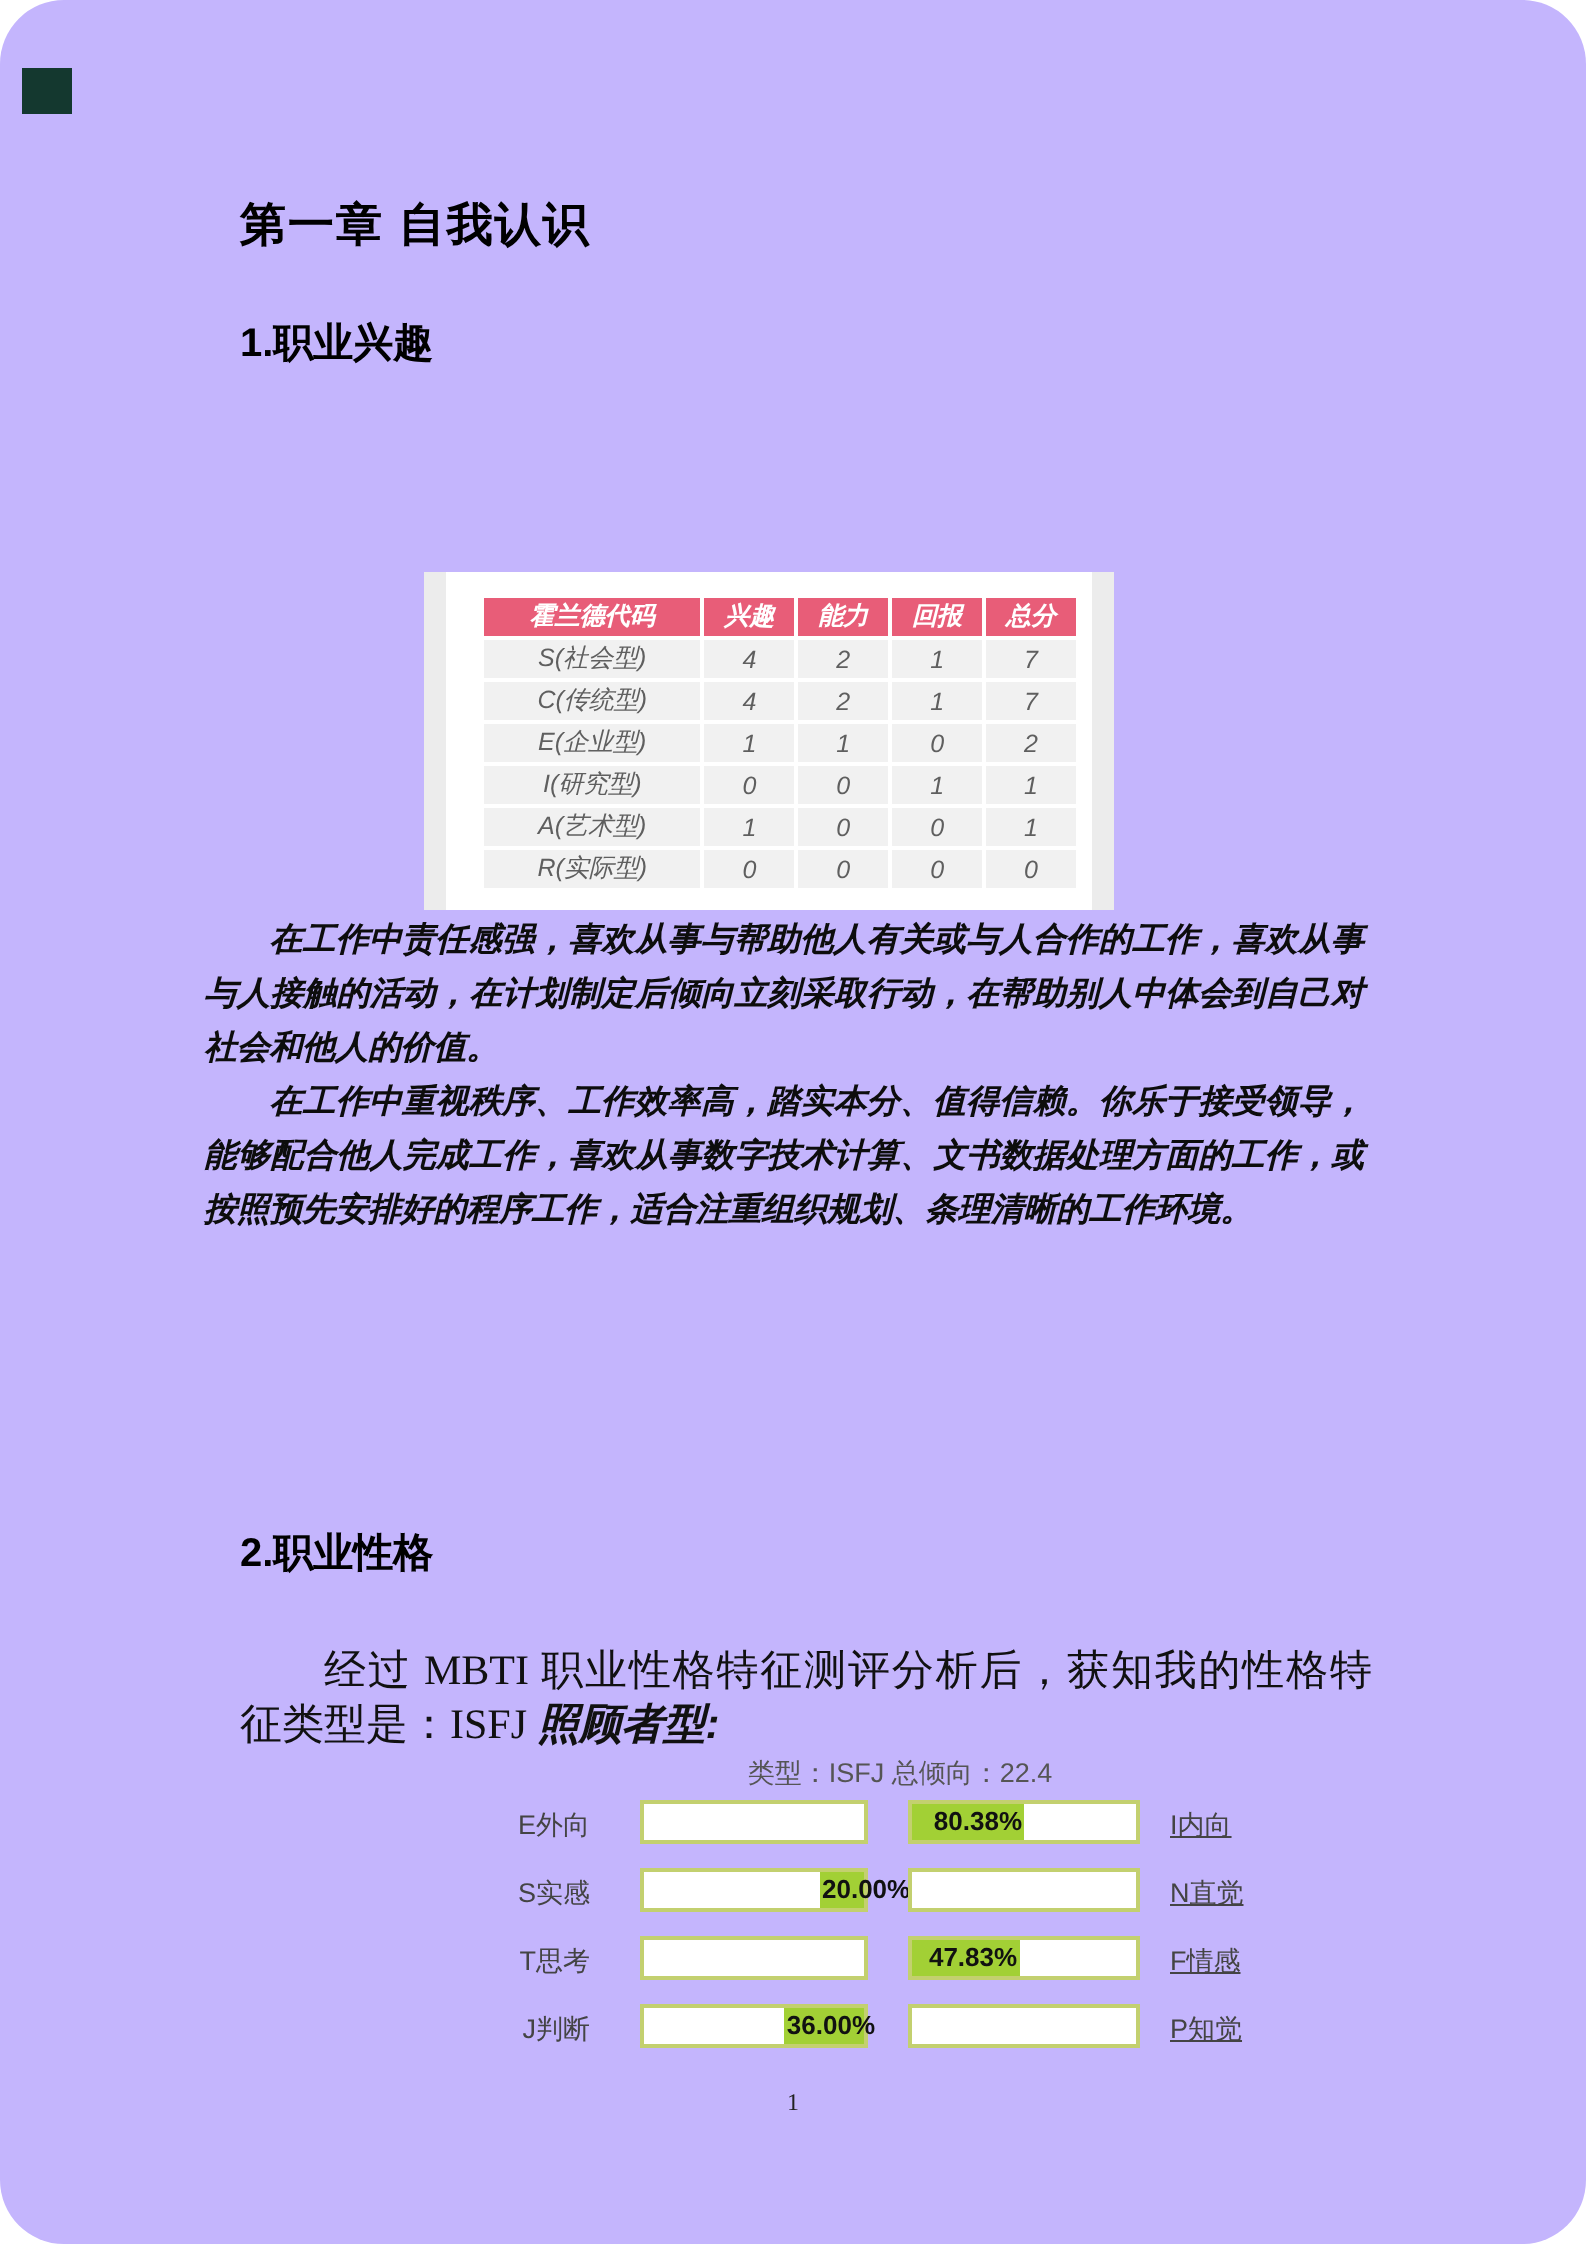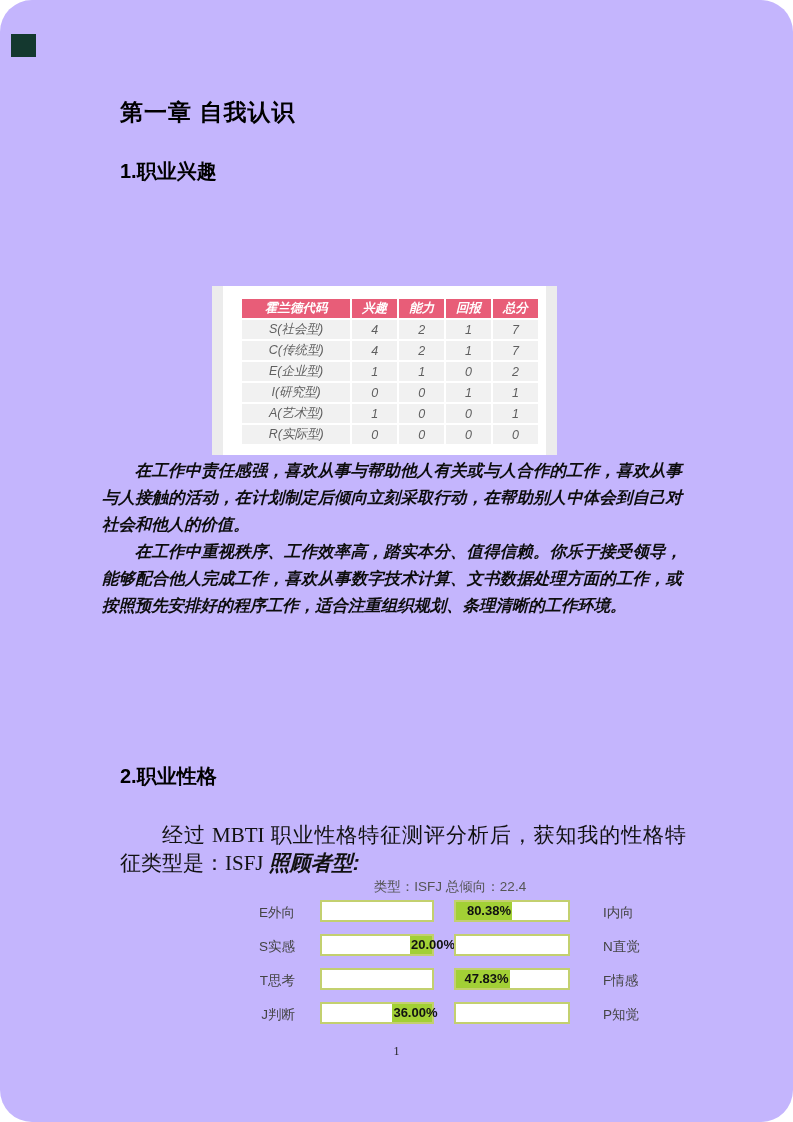--- a/index.html
+++ b/index.html
@@ -33,21 +33,21 @@
   .holland td{background:var(--cell-bg,#f1f1f1);color:var(--cell-text,#5f5f5f);font-size:12.5px;height:19px;
               padding:0;text-align:center;}
   .holland col.c0{width:106px;}
   .holland col.cn{width:44px;}
   
   .mbti{position:absolute;left:225px;top:878px;width:390px;}
   .mbti-title{position:absolute;left:105px;top:0;width:240px;text-align:center;font-size:13.5px;color:var(--title-text,#555);}
   .mbti-rows{position:absolute;left:0;top:22px;}
   .mbti-row{display:flex;align-items:flex-end;height:22px;margin-bottom:12px;gap:15px;}
   .llabel{width:70px;text-align:right;margin-right:10px;font-size:13.5px;color:var(--label-text,#444);white-space:nowrap;}
-  .rlabel{margin-left:18px;font-size:13.5px;color:var(--label-text,#444);white-space:nowrap;}
+  .rlabel{font-size:13.5px;color:var(--label-text,#444);white-space:nowrap;text-decoration:underline;}
   .bar{position:relative;height:22px;border:2px solid var(--bar-border,#c3d06f);background:#fff;box-sizing:border-box;}
   .bar-left{width:114px;margin-right:5px;}
   .bar-right{width:116px;}
   .fill{position:absolute;top:0;bottom:0;background:var(--fill,#a2d035);display:flex;align-items:center;}
   .fill-left{right:0;}
   .fill-right{left:0;justify-content:flex-end;}
   .pct{font-size:13px;font-weight:bold;color:#111;white-space:nowrap;line-height:18px;}
   .fill-left .pct{position:absolute;left:1px;}
   .fill-right .pct{padding-right:1px;}
   .page-number{position:absolute;left:0;right:0;top:1044px;text-align:center;

